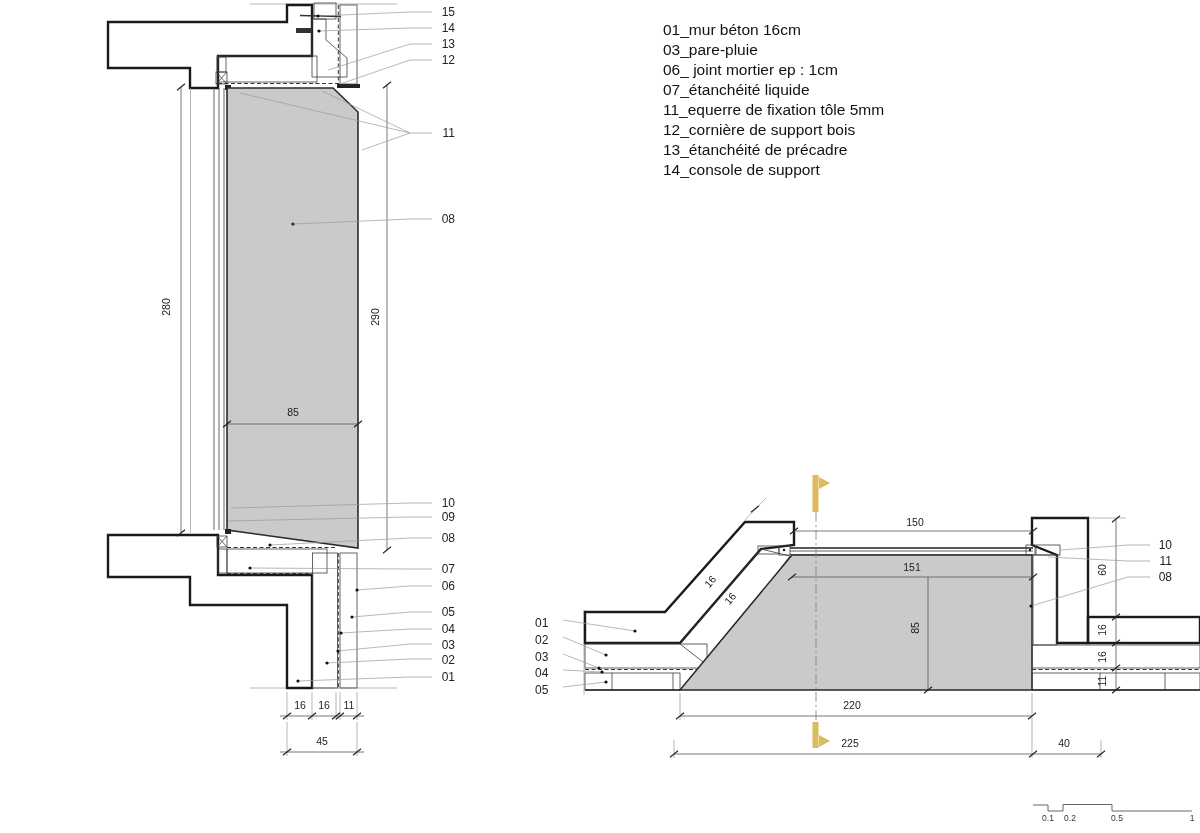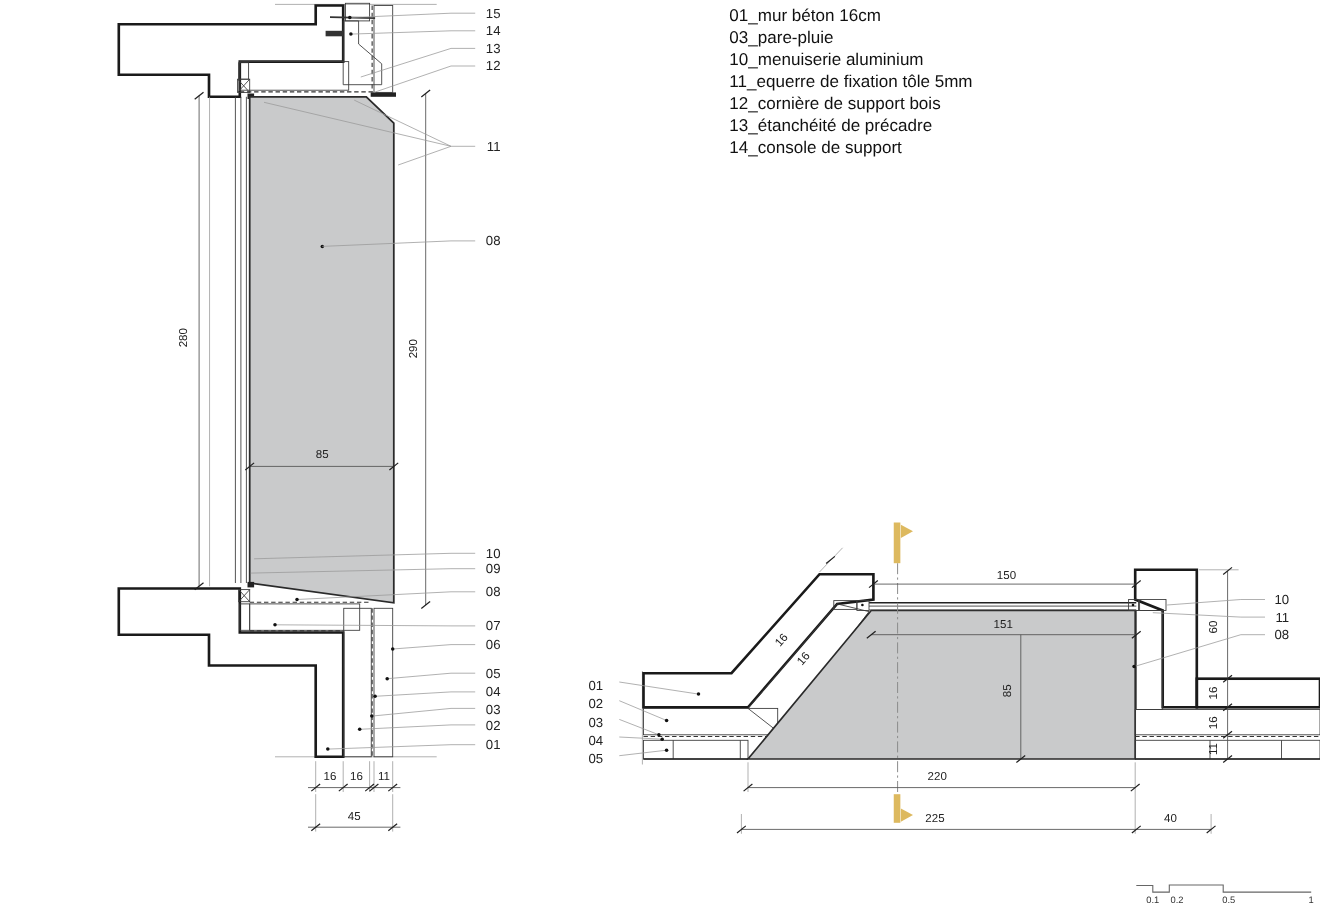--- a/index.html
+++ b/index.html
@@ -1,18 +1,18 @@
 <!DOCTYPE html>
 <html><head>
 <meta charset="utf-8">
 <style>
   html,body{margin:0;padding:0;background:#ffffff;}
   body{width:1200px;height:833px;position:relative;font-family:"Liberation Sans",sans-serif;}
   #stage{position:absolute;left:0;top:0;}
-  #legend{position:absolute;left:663px;top:5px;}
+  #legend{position:absolute;left:663px;top:20px;}
   #legend div{font-size:15.5px;line-height:20px;color:#111;white-space:nowrap;}
   svg text{font-family:"Liberation Sans",sans-serif;fill:#222;}
   .dim{font-size:10.5px;text-anchor:middle;}
   .call{font-size:12px;}
   .callE{font-size:12px;text-anchor:end;}
   .scaleT{font-size:8.5px;text-anchor:middle;fill:#333;}
   .thick{stroke:#1a1a1a;stroke-width:2.4;fill:none;}
   .med{stroke:#222;stroke-width:1.4;fill:none;}
   .thin{stroke:#3c3c3c;stroke-width:.8;fill:none;}
   .lt{stroke:#999;stroke-width:.7;fill:none;}
@@ -306,18 +306,19 @@
     <text class="scaleT" x="1048" y="821">0.1</text>
     <text class="scaleT" x="1070" y="821">0.2</text>
     <text class="scaleT" x="1117" y="821">0.5</text>
     <text class="scaleT" x="1192" y="821">1</text>
   </g>
 </svg>
 
 <div id="legend">
   <div>01_mur béton 16cm</div>
   <div>03_pare-pluie</div>
-  <div>10_menuiserie aluminium</div>
+  <div>06_ joint mortier ep : 1cm</div>
+  <div>07_étanchéité liquide</div>
   <div>11_equerre de fixation tôle 5mm</div>
   <div>12_cornière de support bois</div>
   <div>13_étanchéité de précadre</div>
   <div>14_console de support</div>
 </div>
 
 </body></html>

